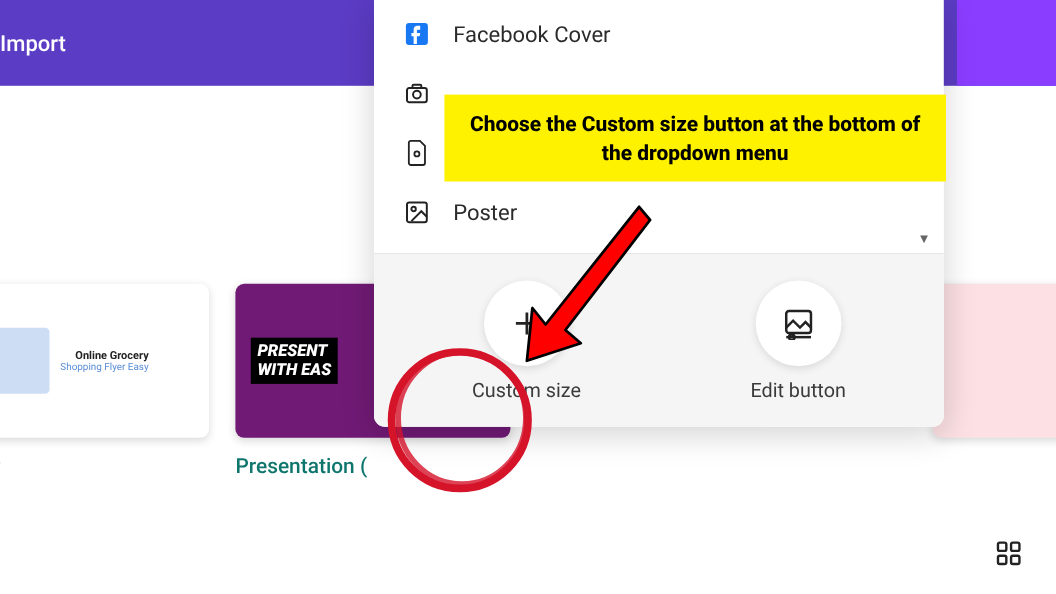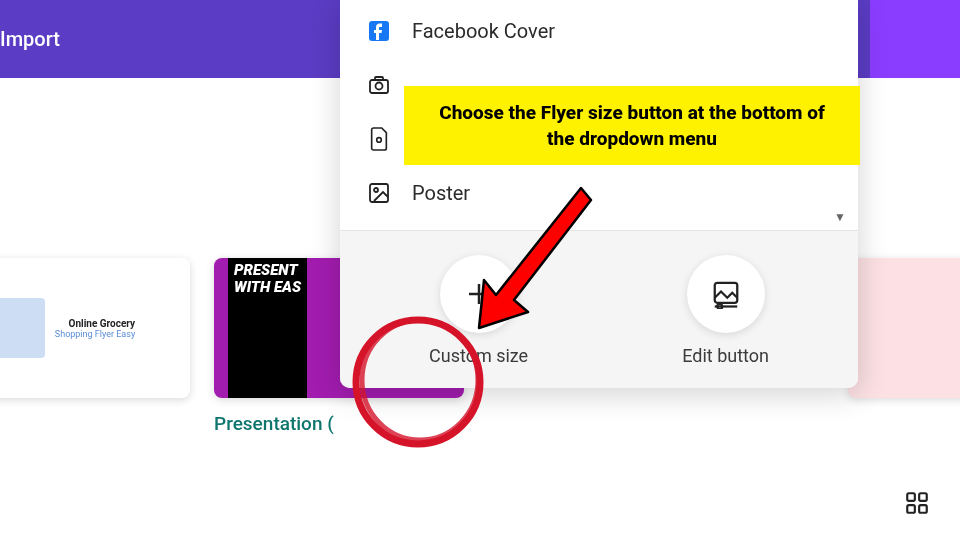--- a/index.html
+++ b/index.html
@@ -16,21 +16,21 @@
     .template-thumb { width: 250px; height: 140px; border-radius: 8px; box-shadow: 0 2px 8px rgba(0,0,0,.15); overflow: hidden; position: relative; background: #fff; }
     .template-label { font-size: 19px; color: #0f766e; margin-top: 14px; font-weight: 500; }
     
     .thumb1 { background: #fff; display: flex; align-items: center; justify-content: center; padding: 20px; }
     .thumb1-inner { display:flex; gap:10px; align-items:center; }
     .thumb1-txt { font-size: 9px; text-align:right; color:#222; }
     .thumb1-txt .t1 { font-weight:700; font-size:10px; }
     .thumb1-txt .t2 { color:#5a8dd6; font-size:9px; }
     .thumb1-ill { width:50px; height:60px; background:#5a8dd6; opacity:.3; border-radius:4px; }
     
-    .thumb2 { background: #a21caf; display:flex; padding-left:14px; }
+    .thumb2 { background: #701a75; display:flex; align-items:center; padding-left:14px; }
     .thumb2-txt { background:#000; color:#fff; font-weight:900; font-size:15px; padding:4px 6px; line-height:1.15; font-style:italic; }
     .thumb2-bar { position:absolute; right:10px; top:20px; width:14px; height:100px; background:#f5a623; }
     
     .thumb3 { background:#fce0e3; }
     
     .dropdown { position: absolute; left: 340px; top: 0; width: 518px; background: #fff; border-radius: 0 0 10px 10px; box-shadow: 0 6px 30px rgba(0,0,0,.18); z-index: 50; }
     .dropdown-list { padding: 4px 0 10px 0; position:relative; }
     .dropdown-item { display: flex; align-items: center; gap: 20px; padding: 14px 26px; cursor: pointer; font-size: 20px; color: #2b2b2b; }
     .dd-icon { width: 26px; height: 26px; display:flex; align-items:center; justify-content:center; }
     .dd-scroll-end { position:absolute; right:12px; bottom:6px; color:#666; font-size:12px; }
@@ -148,21 +148,21 @@
             <path d="M3 15l5-5 5 5 4-4 4 4"></path>
             <circle cx="7" cy="22" r="2"></circle>
             <line x1="3" y1="22" x2="21" y2="22"></line>
           </svg>
       </div>
       <span class="footer-label">Edit button</span>
     </div>
   </div>
 </div>
 
-<div class="annot-callout">Choose the Flyer size button at the bottom of the dropdown menu</div>
+<div class="annot-callout">Choose the Custom size button at the bottom of the dropdown menu</div>
 
 <svg class="annot-arrow" width="120" height="150" viewBox="0 0 120 150">
   <path d="M105 8 L20 115 L8 100 L3 148 L52 132 L38 120 L115 20 Z" fill="#ff0000" stroke="#000" stroke-width="2.5" stroke-linejoin="round"></path>
 </svg>
 
 <svg class="annot-circle" width="140" height="140" viewBox="0 0 140 140">
   <ellipse cx="70" cy="70" rx="62" ry="62" fill="none" stroke="#d5142a" stroke-width="7"></ellipse>
   <ellipse cx="72" cy="68" rx="58" ry="60" fill="none" stroke="#d5142a" stroke-width="5" opacity=".8"></ellipse>
 </svg>
 

